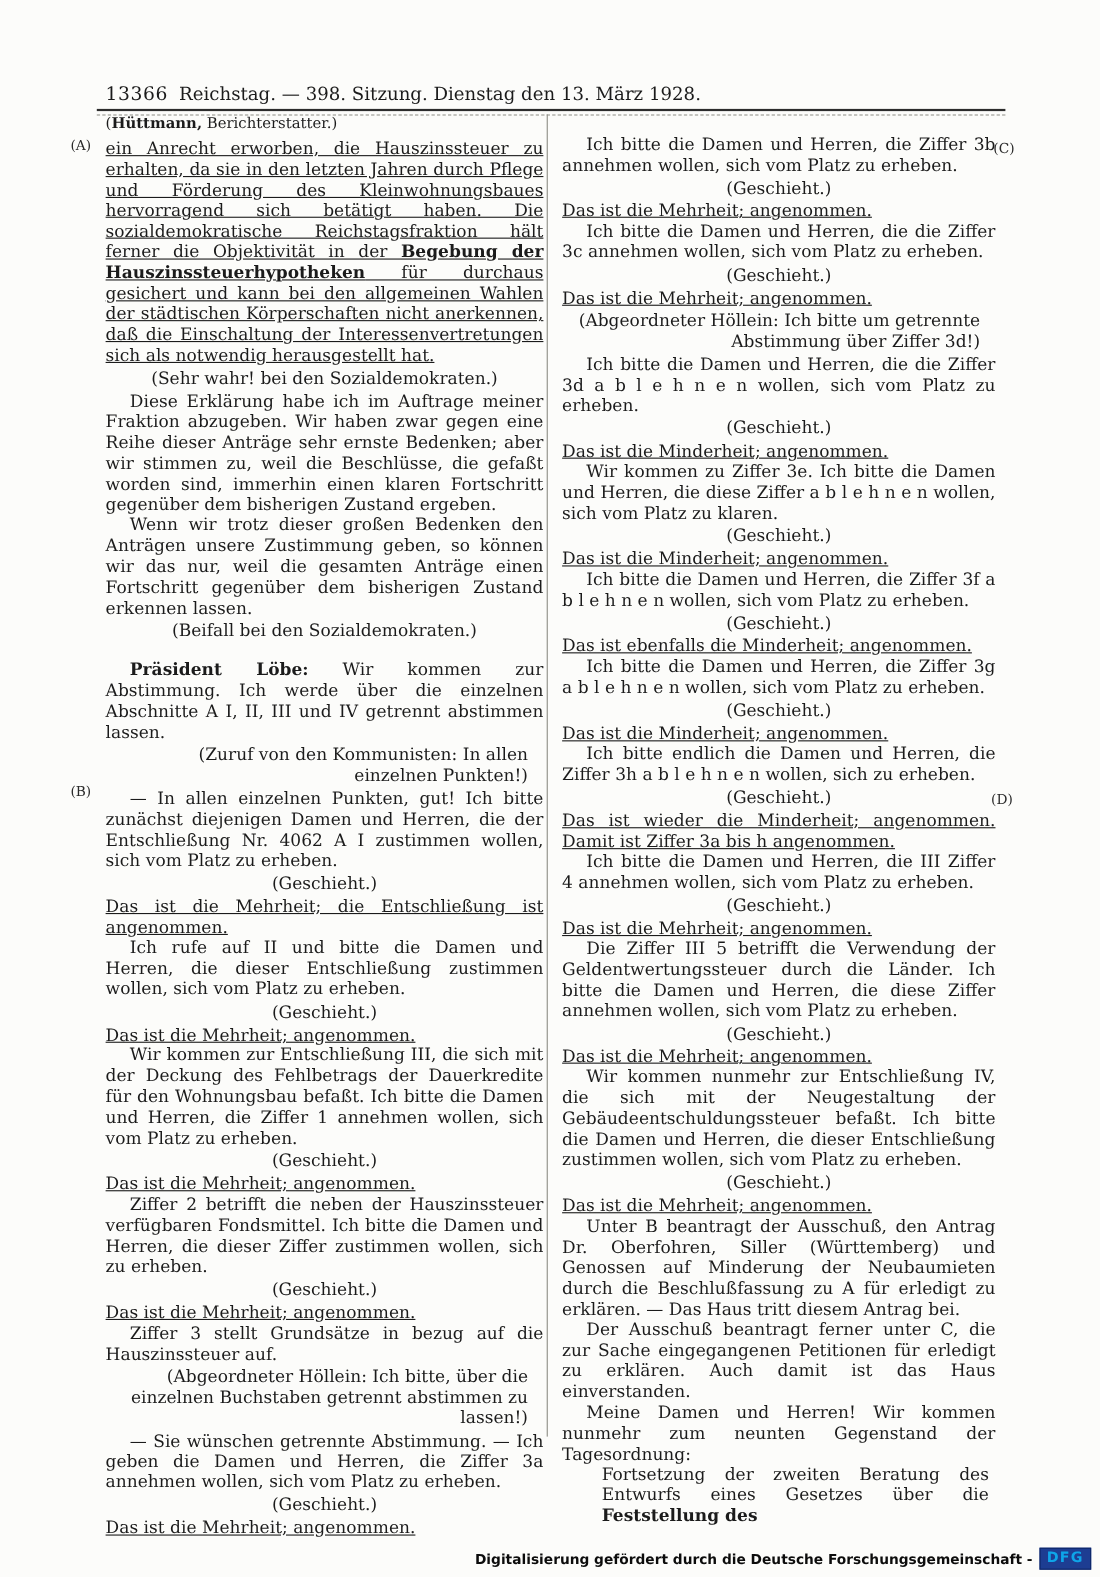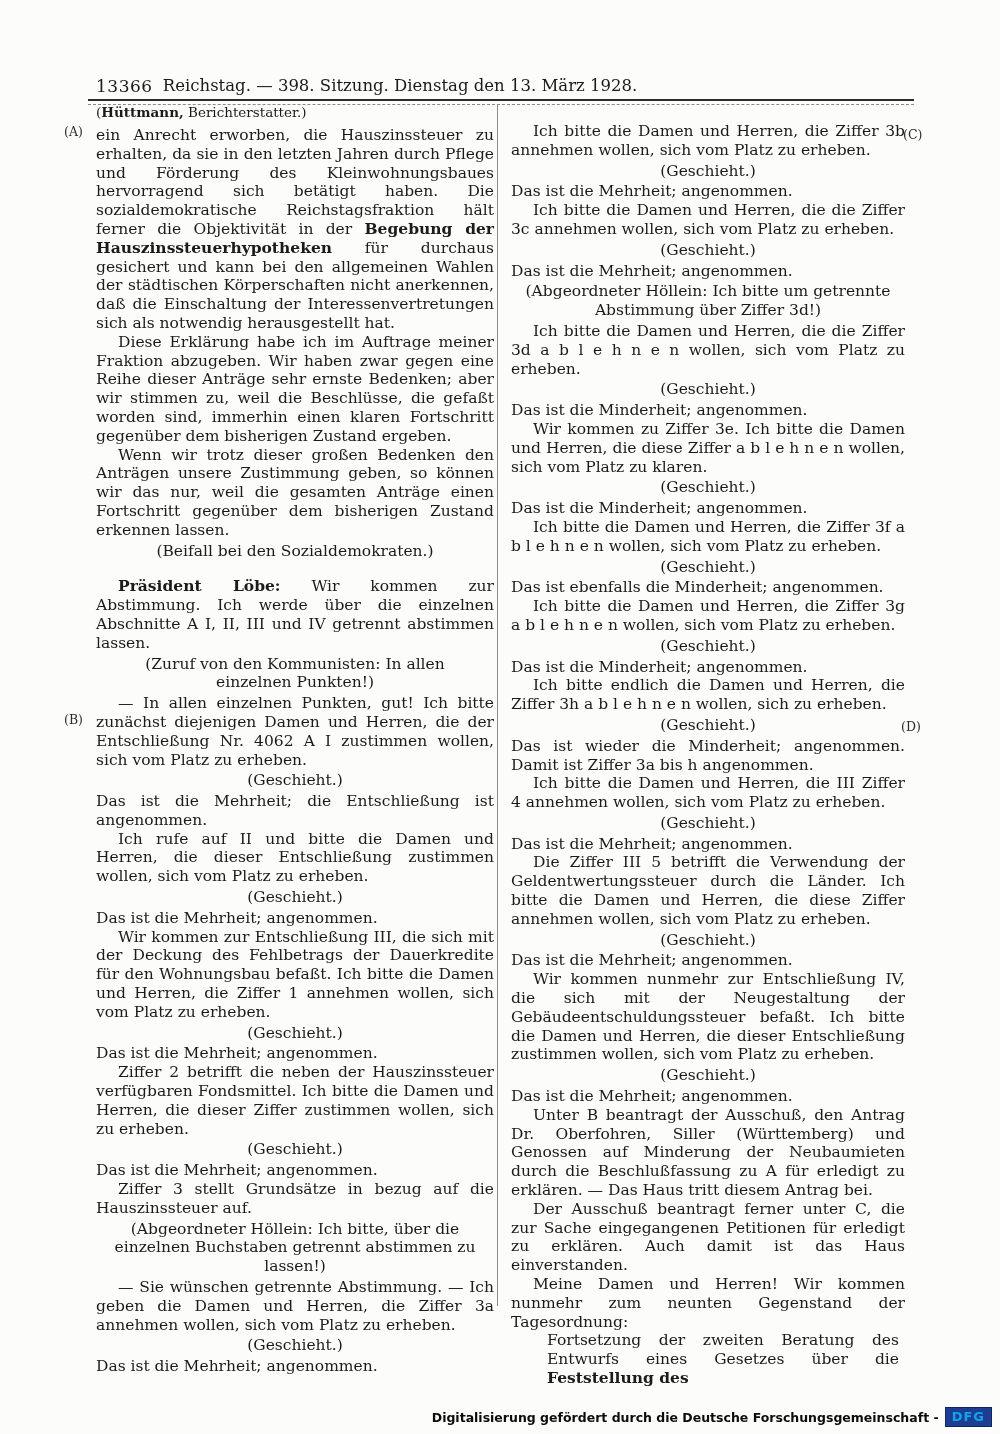--- a/index.html
+++ b/index.html
@@ -14,42 +14,43 @@
   .header-rule{position:absolute;left:88px;top:99px;width:826px;height:3px;
     border-top:2px solid #2c2c2c;border-bottom:1px dashed #8b8b84;}
   .column-divider{position:absolute;left:497px;top:104px;width:1px;height:1202px;background:#8d8d85;}
   .marker{position:absolute;font-size:12.5px;color:#2a2a2a;}
   .col{position:absolute;top:122px;font-size:15.5px;line-height:18.8px;text-align:justify;}
   #col-left{left:96px;width:398px;top:104px;}
   #col-right{left:511px;width:394px;}
   .col p{margin:0;padding:0;}
   p.headnote{font-size:13.5px;text-align:left;margin-bottom:5px;line-height:17px;}
   p.indent{text-indent:22px;}
-  p.flush{text-indent:0;}
+  p.flush{text-indent:0;text-decoration:underline;}
   p.center{text-align:center;margin:2px 0;}
-  p.interjection{text-align:center;margin:2px 14px;}
+  p.interjection{text-align:right;margin:2px 14px;}
   p.quote{margin-left:36px;margin-right:6px;}
   .gap{height:15px;}
   .b{font-weight:bold;}
   .footer{position:absolute;top:1407px;right:8px;display:flex;align-items:center;gap:6px;
     font-family:"DejaVu Sans", sans-serif;font-size:12.5px;font-weight:bold;color:#0c0c0c;}
   .dfg-logo{background:#1d3d92;color:#0ea5e9;padding:1px 6px 2px 6px;font-size:13px;
     font-weight:bold;letter-spacing:1px;border:1px solid #0e2668;}
 </style>
 </head>
 <body>
 
 <div class="page-number">13366</div>
 <div class="header-title">Reichstag. — 398. Sitzung. Dienstag den 13. März 1928.</div>
 <div class="header-rule"></div>
 <div class="column-divider"></div>
 
 <div class="col" id="col-left">
     <p class="headnote"><span>(</span><span class="b">Hüttmann,</span><span> Berichterstatter.)</span></p>
     <p class="flush"><span>ein Anrecht erworben, die Hauszinssteuer zu erhalten, da sie in den letzten Jahren durch Pflege und Förderung des Kleinwohnungsbaues hervorragend sich betätigt haben. Die sozialdemokratische Reichstagsfraktion hält ferner die Objektivität in der </span><span class="b">Begebung der Hauszinssteuerhypotheken</span><span> für durchaus gesichert und kann bei den allgemeinen Wahlen der städtischen Körperschaften nicht anerkennen, daß die Einschaltung der Interessenvertretungen sich als notwendig herausgestellt hat.</span></p>
+    <p class="center"><span>(Sehr wahr! bei den Sozialdemokraten.)</span></p>
     <p class="indent"><span>Diese Erklärung habe ich im Auftrage meiner Fraktion abzugeben. Wir haben zwar gegen eine Reihe dieser Anträge sehr ernste Bedenken; aber wir stimmen zu, weil die Beschlüsse, die gefaßt worden sind, immerhin einen klaren Fortschritt gegenüber dem bisherigen Zustand ergeben.</span></p>
     <p class="indent"><span>Wenn wir trotz dieser großen Bedenken den Anträgen unsere Zustimmung geben, so können wir das nur, weil die gesamten Anträge einen Fortschritt gegenüber dem bisherigen Zustand erkennen lassen.</span></p>
     <p class="center"><span>(Beifall bei den Sozialdemokraten.)</span></p>
     <div class="gap"></div>
     <p class="indent"><span class="b">Präsident Löbe:</span><span> Wir kommen zur Abstimmung. Ich werde über die einzelnen Abschnitte A I, II, III und IV getrennt abstimmen lassen.</span></p>
     <p class="interjection"><span>(Zuruf von den Kommunisten: In allen einzelnen Punkten!)</span></p>
     <p class="indent"><span>— In allen einzelnen Punkten, gut! Ich bitte zunächst diejenigen Damen und Herren, die der Entschließung Nr. 4062 A I zustimmen wollen, sich vom Platz zu erheben.</span></p>
     <p class="center"><span>(Geschieht.)</span></p>
     <p class="flush"><span>Das ist die Mehrheit; die Entschließung ist angenommen.</span></p>
     <p class="indent"><span>Ich rufe auf II und bitte die Damen und Herren, die dieser Entschließung zustimmen wollen, sich vom Platz zu erheben.</span></p>

